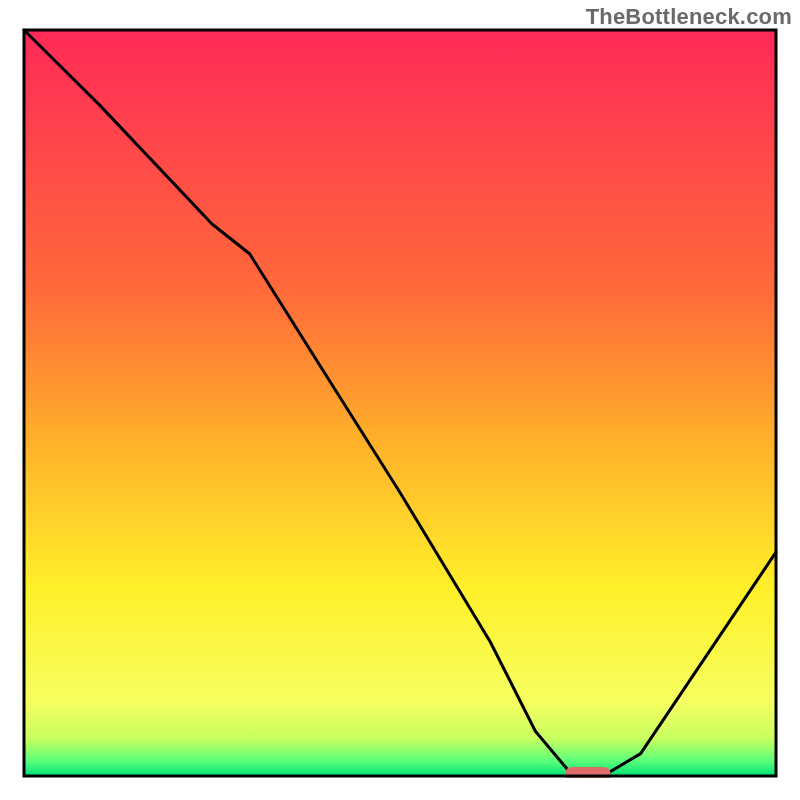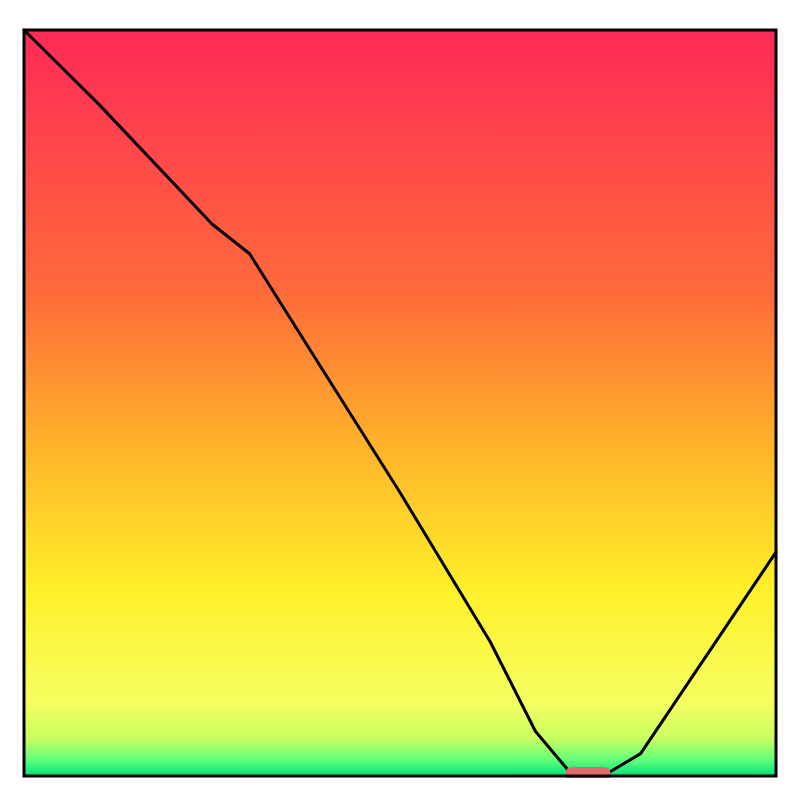--- a/index.html
+++ b/index.html
@@ -53,20 +53,21 @@
   .marker {
     fill: #e06b6b;
     stroke: none;
   }
 </style>
 </head>
 <body>
 
 <div class="canvas">
 
+  <div class="watermark">TheBottleneck.com</div>
 
   <div class="plot">
     <svg viewBox="0 0 756 750" preserveAspectRatio="none">
       <defs>
         <linearGradient id="bg-grad" x1="0" y1="0" x2="0" y2="1">
           <stop offset="0%" stop-color="#ff2a58"></stop>
           <stop offset="35%" stop-color="#ff6a3a"></stop>
           <stop offset="55%" stop-color="#ffb02a"></stop>
           <stop offset="75%" stop-color="#fff02a"></stop>
           <stop offset="90%" stop-color="#f6ff60"></stop>

